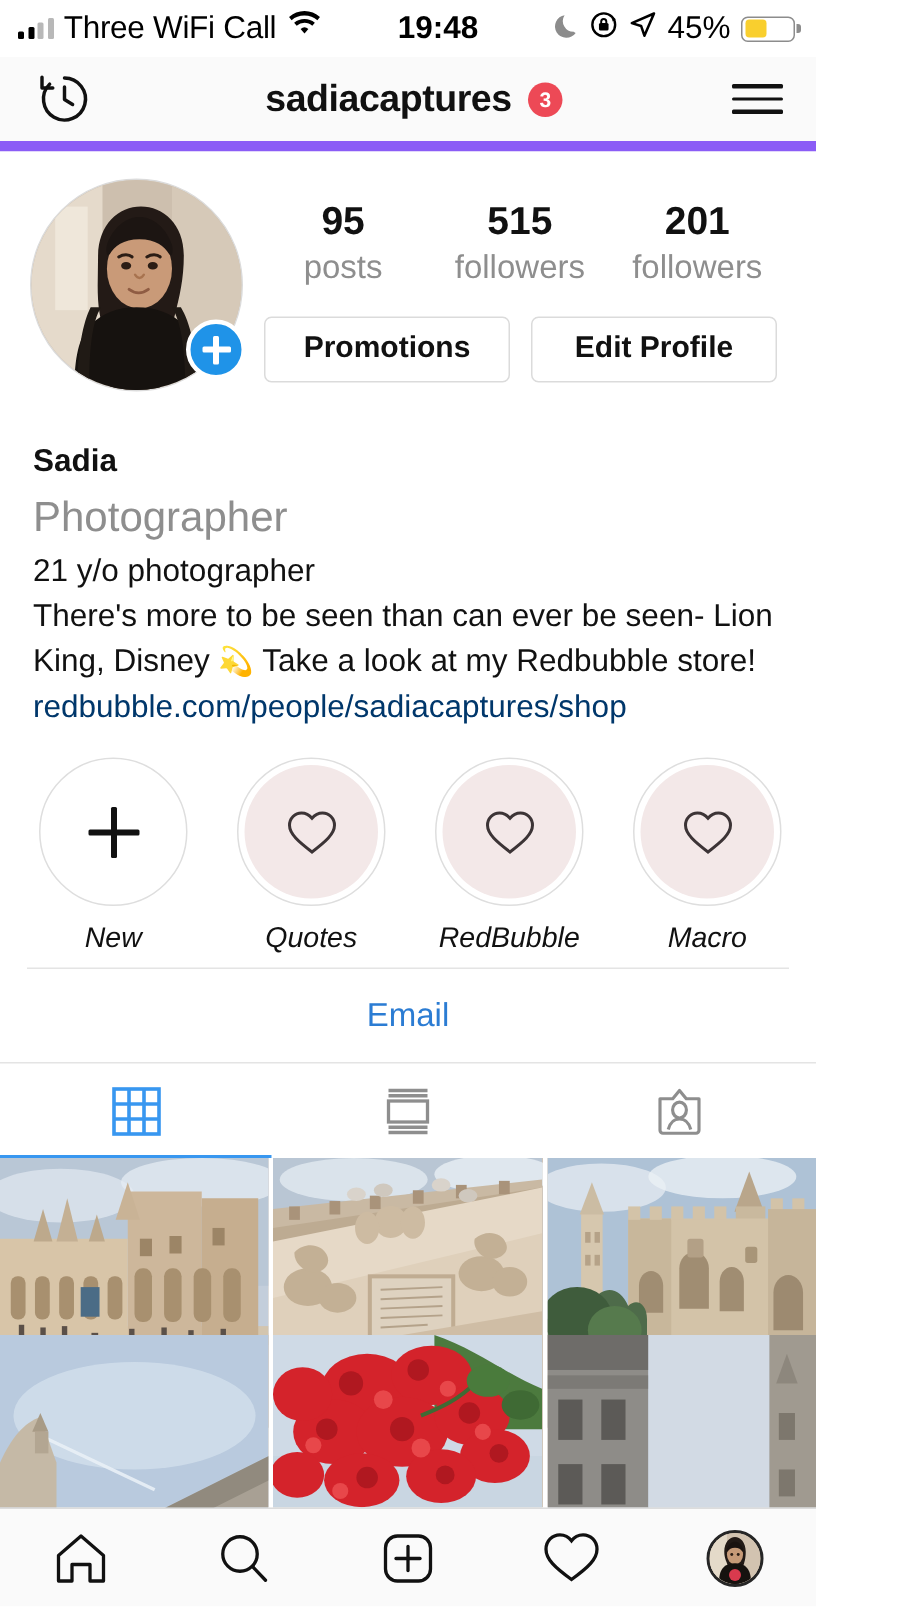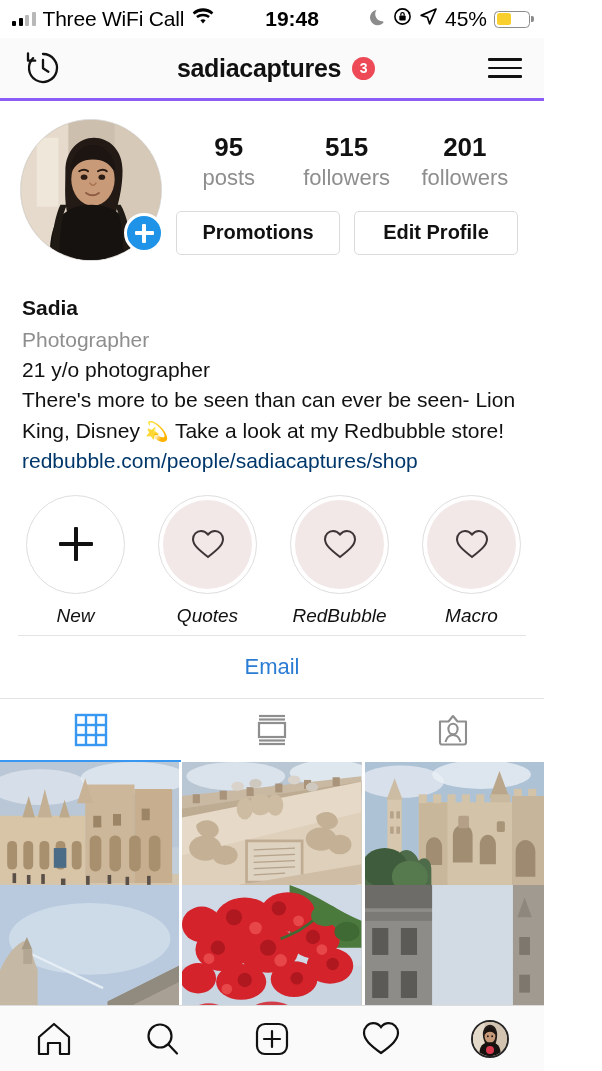--- a/index.html
+++ b/index.html
@@ -39,21 +39,21 @@
     content:""; position:absolute; right:-4.5px; top:50%; transform:translateY(-50%);
     width:2.6px; height:6px; background:#8c8c8c; border-radius:0 2px 2px 0;
   }
   .batt .fill { height:100%; width:46%; background:#f9cf2e; border-radius:2.5px; }
 
   
   .navbar {
     height:63px; flex:0 0 63px;
     display:flex; align-items:center; justify-content:space-between;
     padding:0 22px; background:#fafafa;
-    border-bottom:3px solid #8b5cf6;
+    border-bottom:7px solid #8b5cf6;
   }
   .nav-title { display:flex; align-items:center; gap:11px; }
   .nav-title .uname { font-size:25px; font-weight:700; color:#111; letter-spacing:-0.3px; }
   .badge {
     background:#ed4956; color:#fff; border-radius:50%;
     min-width:23px; height:23px; display:flex; align-items:center; justify-content:center;
     font-size:14px; font-weight:600; padding:0 5px;
   }
   .icon-btn { display:flex; align-items:center; justify-content:center; }
   .hamburger { display:flex; flex-direction:column; gap:6px; width:34px; }
@@ -91,21 +91,21 @@
   .btn {
     flex:1; height:44px; border:1px solid #dbdbdb; border-radius:5px;
     background:#fff; color:#111; font-size:20px; font-weight:700;
     display:flex; align-items:center; justify-content:center;
     font-family:"Liberation Sans", sans-serif;
   }
 
   
   .bio { padding:12px 22px 0 22px; }
   .bio .name { font-size:21px; font-weight:700; color:#111; line-height:1.5;margin-top:19px; }
-  .bio .category { font-size:21px; color:#8e8e8e; line-height:1.5; }
+  .bio .category { font-size:28px; color:#8e8e8e; line-height:1.5; }
   .bio .line { font-size:21px; color:#111; line-height:1.45; }
   .bio .link { font-size:21px; color:#00376b; line-height:1.45; }
   .star { font-size:19px; }
 
   
   .highlights {
     display:flex; gap:33px; padding:18px 26px 8px 26px;
     overflow:hidden;
   }
   .hl { width:99px; flex:0 0 99px; text-align:center;font-style:italic; }

